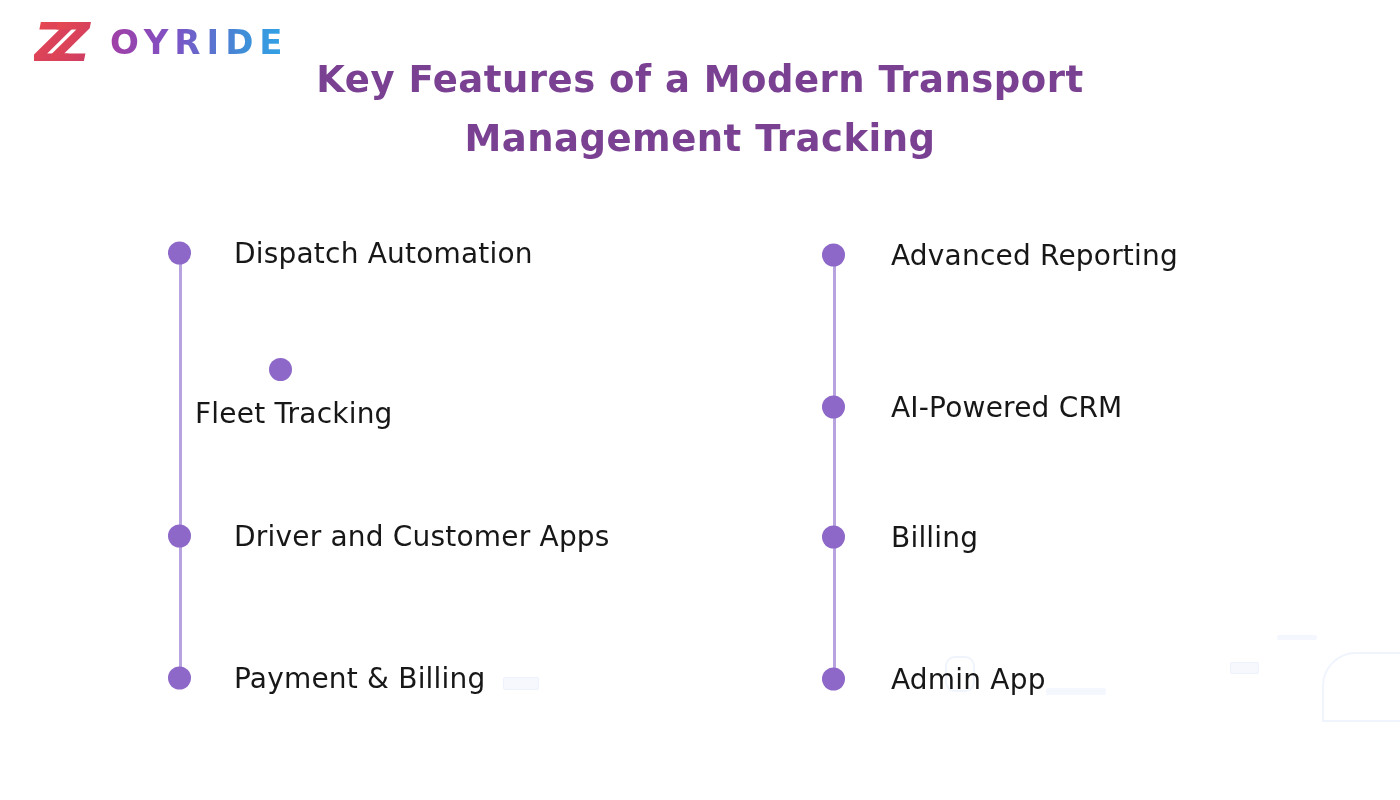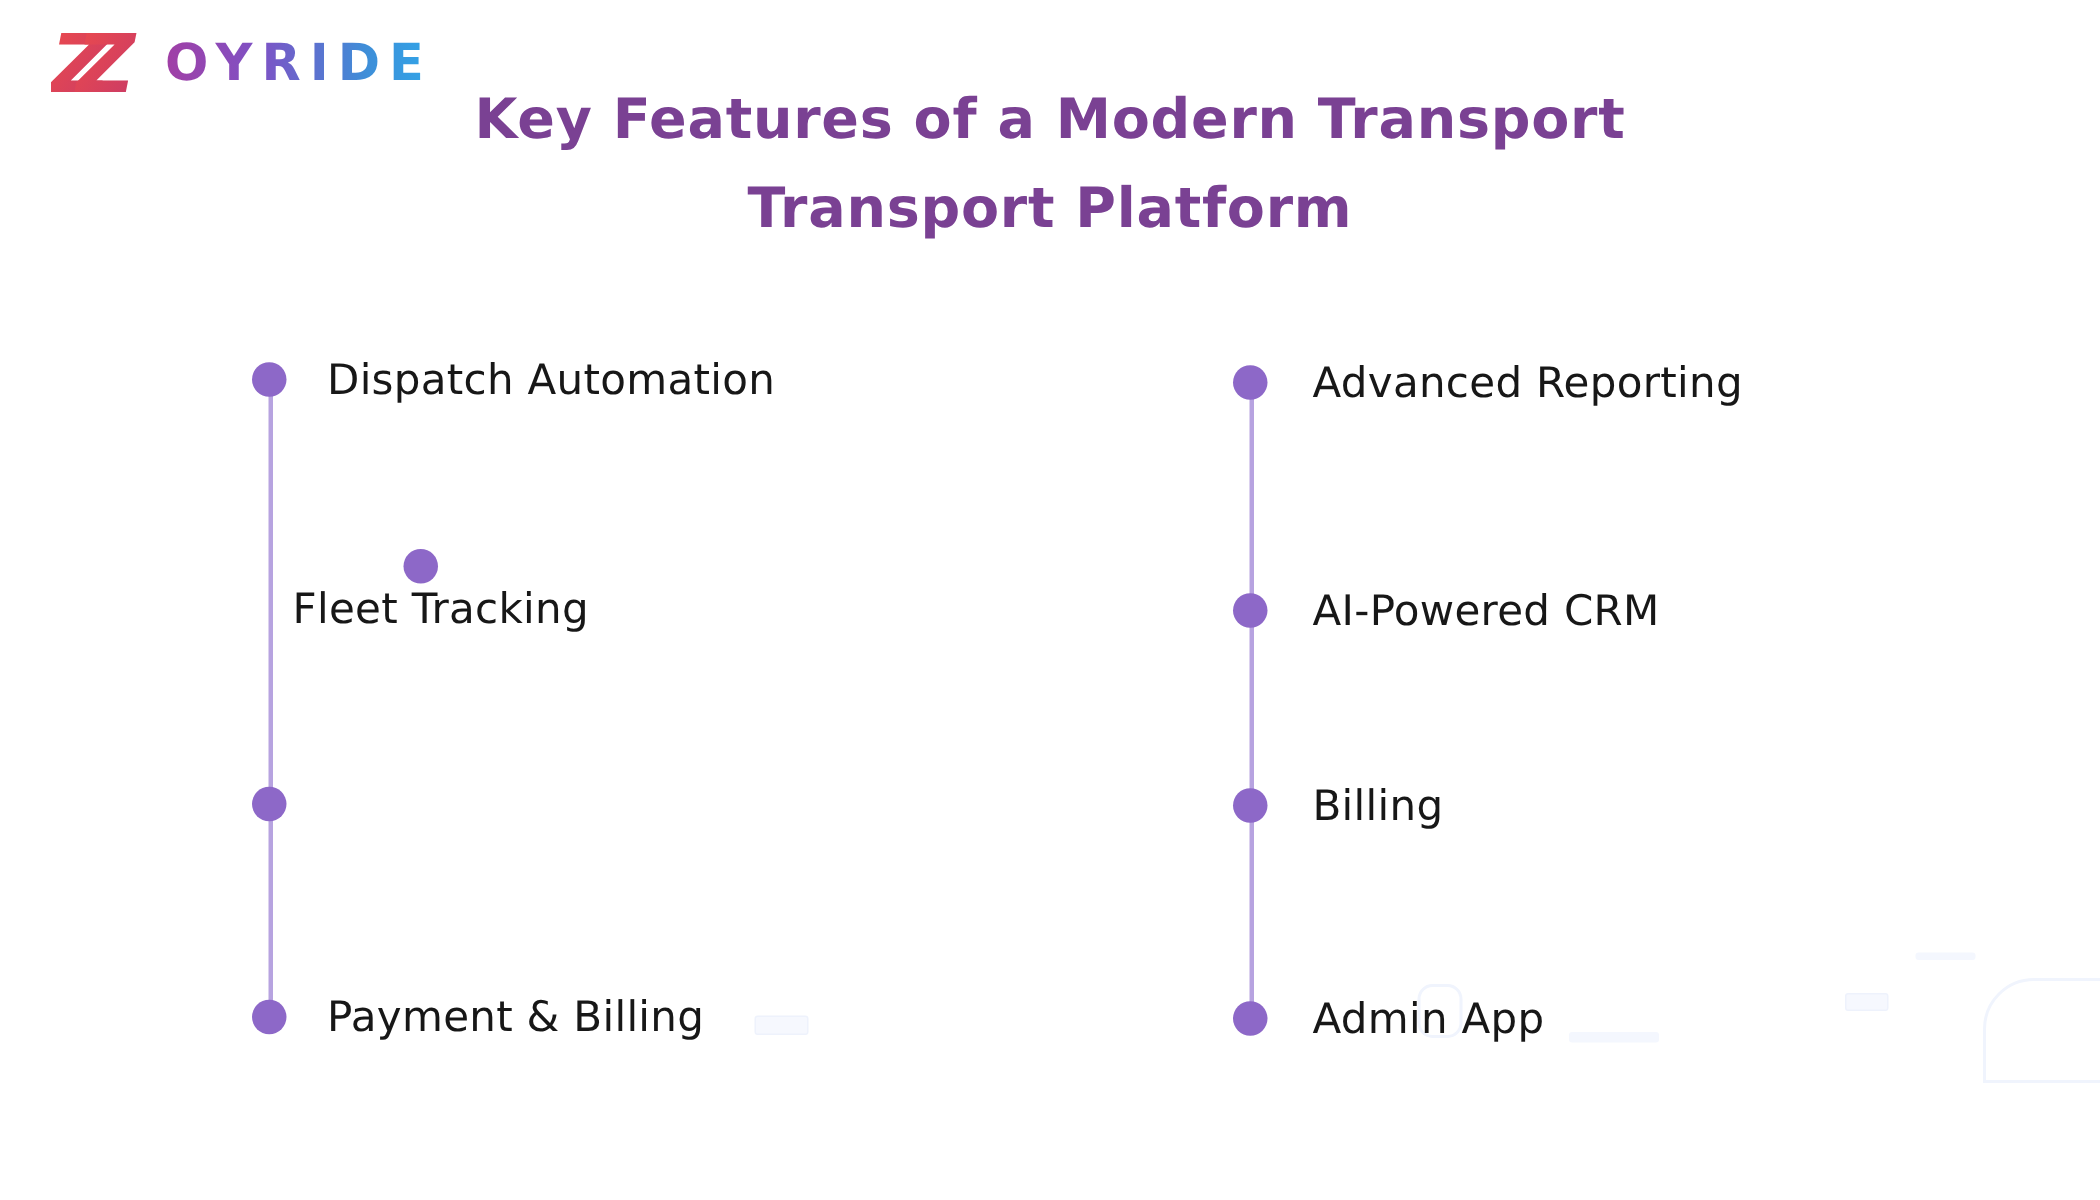--- a/index.html
+++ b/index.html
@@ -35,21 +35,21 @@
   }
 
   
   .timeline{position:absolute;width:0;}
   .tl-line{
     position:absolute;left:-1.5px;top:0;width:3px;background:var(--c-line);
     border-radius:2px;
   }
   .tl-row{
     position:absolute;left:-12px;display:flex;align-items:center;
-    transform:translateY(-50%);white-space:nowrap;
+    transform:translateY(-50%);white-space:nowrap;gap:16px;
   }
   .tl-dot{
     width:23px;height:23px;border-radius:50%;background:var(--c-dot);
     flex:0 0 auto;
   }
   .tl-label{
     margin-left:27px;font-size:28px;color:var(--c-text);letter-spacing:0.2px;
   }
   .timeline-right .tl-label{margin-left:30px;}
 
@@ -80,35 +80,36 @@
         </linearGradient>
       </defs>
       <text x="0" y="47" font-size="54" font-weight="bold" font-style="italic" font-family="'DejaVu Sans', sans-serif" fill="url(#zgrad)">Z</text>
       <text x="17" y="47" font-size="54" font-weight="bold" font-style="italic" font-family="'DejaVu Sans', sans-serif" fill="url(#zgrad)">Z</text>
     </svg>
     <span class="logo-text">OYRIDE</span>
   </div>
 
   <div class="title">
     <div>Key Features of a Modern Transport</div>
-    <div>Transport Platform</div>
+    <div>Management Tracking</div>
   </div>
 
   <div class="timeline timeline-left" style="left:180px;top:253px;">
     <div class="tl-line" style="height:425px;"></div>
     <div class="tl-row" style="top:0;">
       <span class="tl-dot"></span>
       <span class="tl-label">Dispatch Automation</span>
     </div>
     <div class="tl-row" style="top:141px;flex-direction:column;">
       <span class="tl-dot"></span>
       <span class="tl-label">Fleet Tracking</span>
     </div>
     <div class="tl-row" style="top:283px;">
       <span class="tl-dot"></span>
+      <span class="tl-label">Driver and Customer Apps</span>
     </div>
     <div class="tl-row" style="top:425px;">
       <span class="tl-dot"></span>
       <span class="tl-label">Payment &amp; Billing</span>
     </div>
   </div>
 
   <div class="timeline timeline-right" style="left:834px;top:255px;">
     <div class="tl-line" style="height:424px;"></div>
     <div class="tl-row" style="top:0;">

